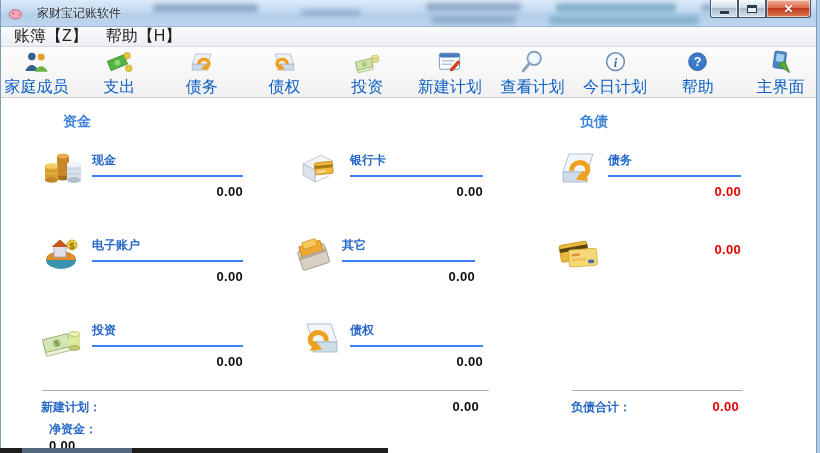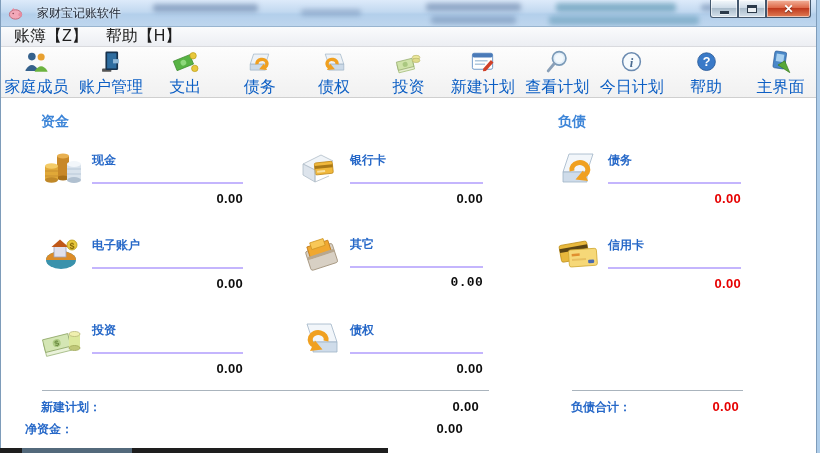--- a/index.html
+++ b/index.html
@@ -63,45 +63,45 @@
     height:51px; display:flex; align-items:center; justify-content:space-between;
     padding:2px 7px 0 7px;
     background:linear-gradient(#fdfdfd,#f1f1f1);
     border-bottom:1px solid #cfcfcf;
   }
   .tbtn { width:57px; display:flex; flex-direction:column; align-items:center; gap:1px; cursor:default; }
   .tbtn svg { width:29px; height:27px; display:block; }
   .tlabel { font-size:16px; color:#0d5fc4; white-space:nowrap; }
   
   .content { position:relative; height:354px; background:#fff; }
-  .sec-header { position:absolute; font-size:14px; font-weight:bold; color:#3d85d8; }
+  .sec-header { position:absolute; font-size:14px; font-weight:bold; color:#3d85d8;margin-left:22px; }
   .hdr-assets { left:40px; top:15px; }
   .hdr-liab  { left:557px; top:15px;font-family:Liberation Mono, monospace; }
   .item { position:absolute; display:flex; align-items:flex-start; }
   .item .iicon { flex:0 0 46px; }
   .item .iicon svg { width:44px; height:40px; display:block; }
   .ibody { flex:1; margin-left:5px; padding-top:2px; }
-  .ilabel-row { border-bottom:2px solid #c4b5fd; padding-bottom:13px; }
+  .ilabel-row { border-bottom:2px solid #3b82f6; padding-bottom:6px; }
   .ilabel { font-size:12px; font-weight:bold; color:#2668c8; }
   .ivalue { text-align:right; font-size:13px; font-weight:bold; color:#0d0d0d; padding-top:7px; letter-spacing:.3px; }
   .ivalue.red { color:#e60000; }
   .pos-r1c1 { left:40px;  top:50px;  width:202px; }
   .pos-r1c2 { left:298px; top:50px;  width:184px; }
   .pos-r1c3 { left:556px; top:50px;  width:184px; }
   .pos-r2c1 { left:40px;  top:135px; width:202px; }
-  .pos-r2c2 { left:298px; top:135px; width:184px;font-family:Liberation Mono, monospace; }
+  .pos-r2c2 { left:290px; top:135px; width:184px; }
   .pos-r2c3 { left:556px; top:135px; width:184px; }
   .pos-r3c1 { left:40px;  top:220px; width:202px; }
   .pos-r3c2 { left:298px; top:220px; width:184px; }
   .divider { position:absolute; top:292px; height:1px; background:#aab4bd; }
   .div-left  { left:41px;  width:447px; }
   .div-right { left:571px; width:171px; }
   .total-row { position:absolute; display:flex; justify-content:space-between; align-items:baseline; }
   .tr1 { left:40px;  top:301px; width:438px; }
-  .tr2 { left:24px;  top:323px; width:438px; }
+  .tr2 { left:48px;  top:323px; width:438px;flex-direction:column; }
   .tr3 { left:570px; top:301px; width:168px;justify-content:space-between; }
   .total-label { font-size:12px; font-weight:bold; color:#2668c8; }
   .total-value { font-size:13px; font-weight:bold; color:#0d0d0d; letter-spacing:.3px; }
   .total-value.red { color:#e60000; }
   
   .taskbar-strip { position:absolute; left:0; bottom:0; width:388px; height:5px; background:#1e1e1e; z-index:5; }
   .taskbar-strip .seg { position:absolute; left:22px; top:0; width:110px; height:5px; background:#7fa8c8; opacity:.55; }
 </style>
 </head>
 <body>
@@ -152,31 +152,20 @@
         <svg viewBox="0 0 32 32" width="29" height="27">
           <circle cx="10.5" cy="9" r="4.5" fill="#35618c"></circle>
           <path d="M3 25 Q10.5 13 18 25 L18 26 L3 26 Z" fill="#35618c"></path>
           <circle cx="21.5" cy="9.5" r="4.2" fill="#e8a030"></circle>
           <path d="M14 26 Q21.5 15 29 26 L29 27 L14 27 Z" fill="#6cb33f"></path>
         </svg>
       </span>
       <span class="tlabel">家庭成员</span>
     </div>
 
-    <div class="tbtn">
-      <span>
-        <svg viewBox="0 0 32 32" width="29" height="27">
-          <rect x="6" y="23" width="11" height="4" rx="1" fill="#555"></rect>
-          <rect x="10" y="3" width="15" height="22" rx="1.5" fill="#16324e"></rect>
-          <rect x="12" y="5" width="11" height="18" fill="#2e6da0"></rect>
-          <rect x="19" y="12" width="7" height="5" fill="#8fb8d8"></rect>
-        </svg>
-      </span>
-      <span class="tlabel">账户管理</span>
-    </div>
 
 
     <div class="tbtn">
       <span>
         <svg viewBox="0 0 32 32" width="29" height="27">
           <g transform="rotate(-22 14 16)">
             <rect x="3" y="10" width="21" height="12" fill="#58b344" stroke="#3a8a2c" stroke-width="0.8"></rect>
             <circle cx="13.5" cy="16" r="3.4" fill="#8ed87c"></circle>
           </g>
           <circle cx="25" cy="8" r="3.8" fill="#e8c83c" stroke="#b89a18" stroke-width="0.8"></circle>
@@ -392,21 +381,20 @@
           </g>
           <g transform="rotate(-4 28 26)">
             <rect x="12" y="16" width="28" height="17" rx="2" fill="#f6d878" stroke="#d0a830" stroke-width="0.8"></rect>
             <rect x="15" y="20" width="8" height="2.5" fill="#e09030"></rect>
             <rect x="15" y="25" width="14" height="2" fill="#e8c060"></rect>
             <rect x="31" y="27" width="6" height="3.5" rx="1" fill="#4a6ab0"></rect>
           </g>
         </svg>
       </span>
       <div class="ibody">
-        <div class="ilabel-row"><span class="ilabel">信用卡</span></div>
         <div class="ivalue red">0.00</div>
       </div>
     </div>
 
     <div class="item pos-r3c1">
       <span class="iicon">
         <svg viewBox="0 0 44 40">
           <g transform="rotate(-14 18 26)">
             <rect x="3" y="22" width="26" height="13" fill="#eaf2da" stroke="#a0b880" stroke-width="0.8"></rect>
             <rect x="3" y="18" width="26" height="13" fill="#d4e6b4" stroke="#90a868" stroke-width="0.8"></rect>

